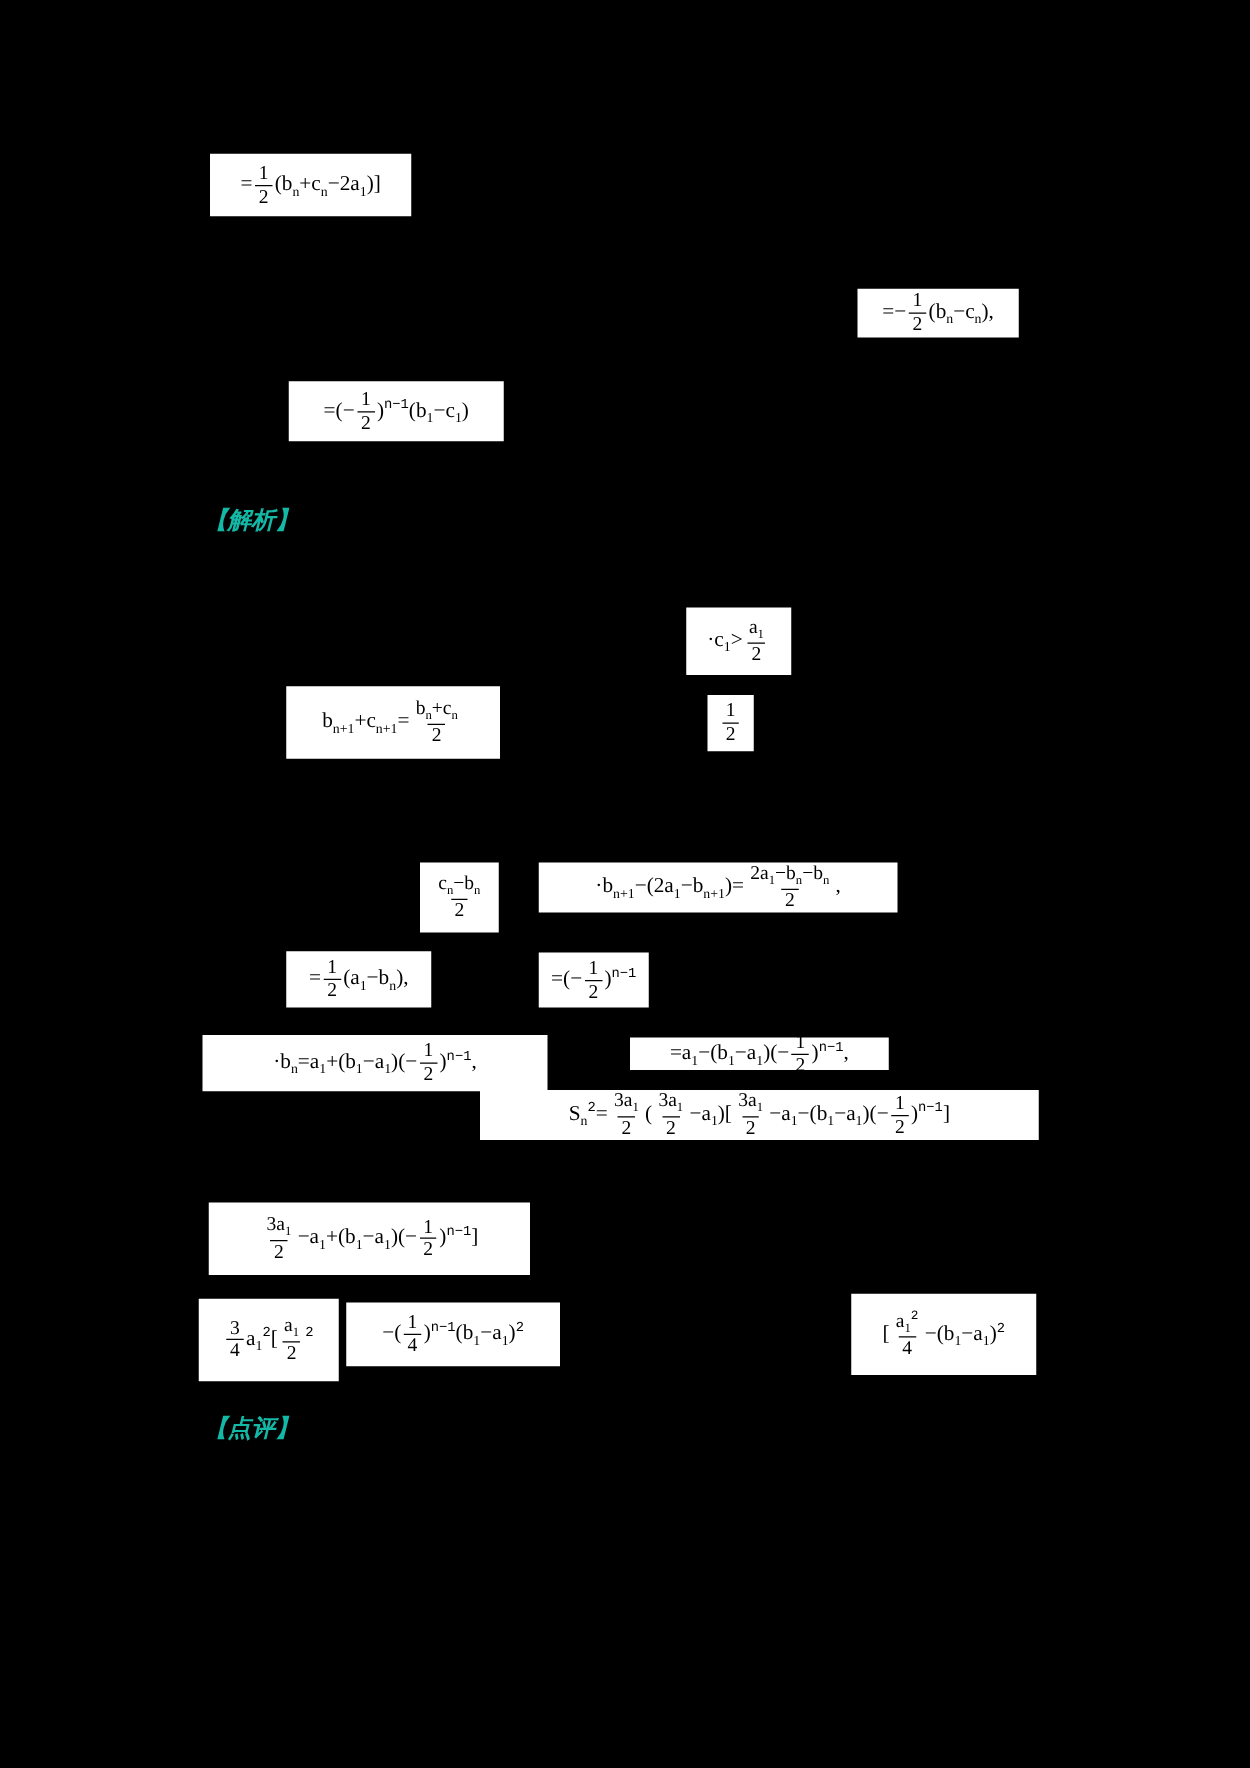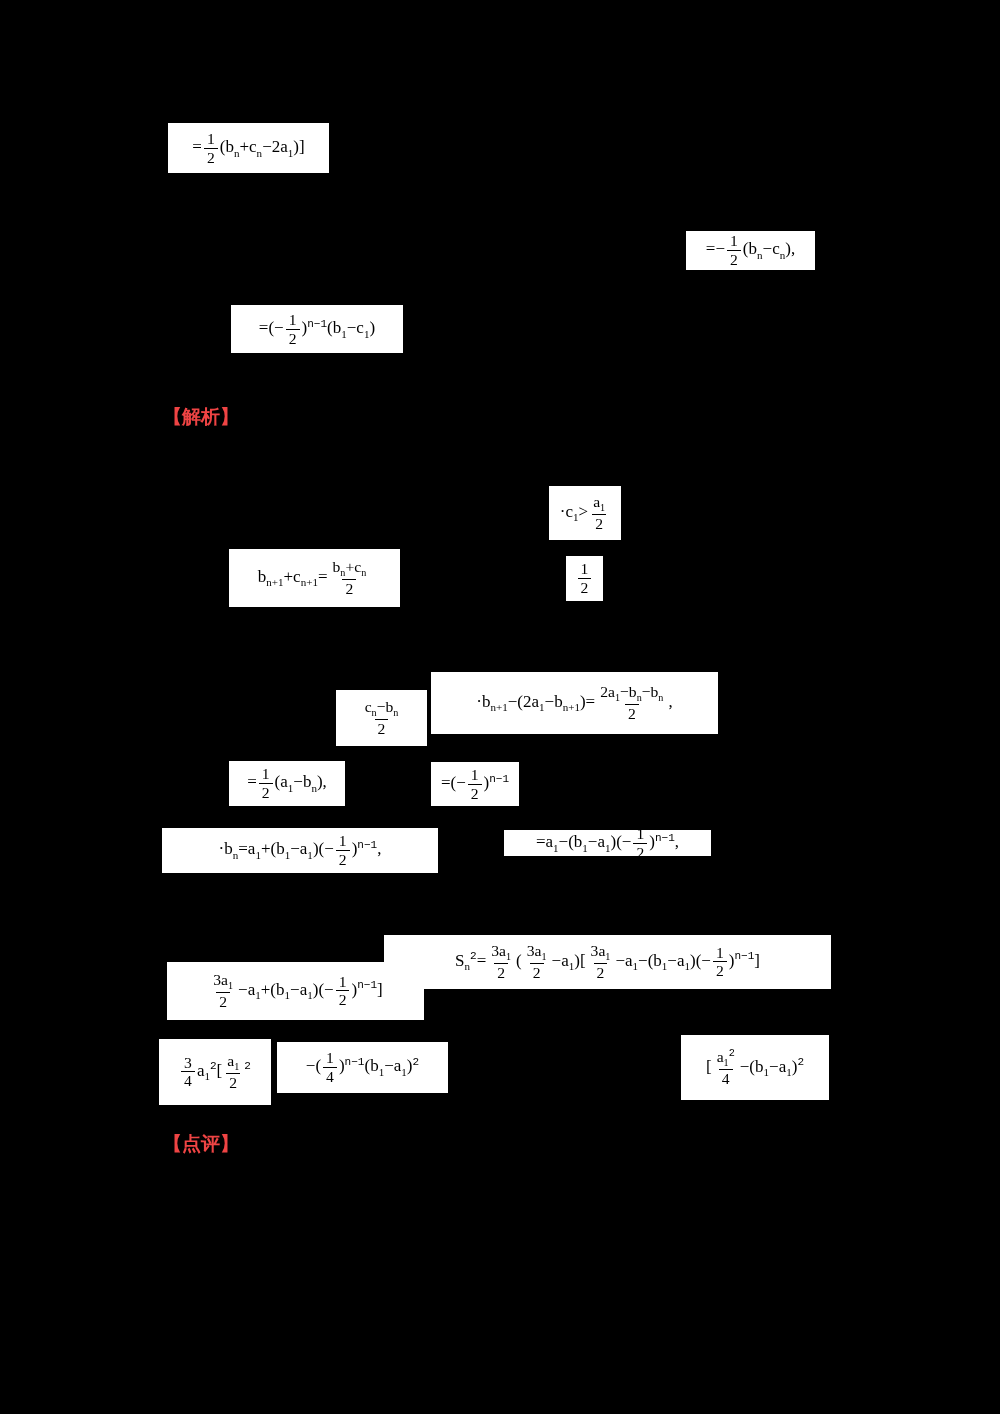--- a/index.html
+++ b/index.html
@@ -36,25 +36,26 @@
   }
   .frac .num,.frac .den{
     display:block;
     padding:0 3px;
     font-size:0.92em;
     line-height:1.15;
   }
   .frac .den{border-top:1px solid #000000;}
   .blabel{
     position:absolute;
-    color:#ef4444;
+    color:#14b8a6;
     font-weight:bold;
     font-size:19px;
     font-family:"DejaVu Sans", sans-serif;
     line-height:1;
+    font-style:italic;
   }
 </style>
 </head>
 <body>
 
 <div class="page">
 
   <div class="fbox" style="left:168px;top:123px;width:161px;height:50px">
       <span class="fx"><span>=</span><span class="frac">
           <span class="num"><span>1</span></span>
@@ -71,49 +72,49 @@
 
   <div class="fbox" style="left:231px;top:305px;width:172px;height:48px">
       <span class="fx"><span>=(−</span><span class="frac">
           <span class="num"><span>1</span></span>
           <span class="den"><span>2</span></span>
         </span><span>)</span><sup>n−1</sup><span>(b</span><sub>1</sub><span>−c</span><sub>1</sub><span>)</span></span>
     </div>
 
   <div class="blabel" style="left:163px;top:407px">【解析】</div>
 
-  <div class="fbox" style="left:549px;top:486px;width:72px;height:54px">
+  <div class="fbox" style="left:549px;top:486px;width:84px;height:54px">
       <span class="fx"><span>·c</span><sub>1</sub><span>&gt;</span><span class="frac">
           <span class="num"><span>a</span><sub>1</sub></span>
           <span class="den"><span>2</span></span>
         </span></span>
     </div>
 
   <div class="fbox" style="left:229px;top:549px;width:171px;height:58px">
       <span class="fx"><span>b</span><sub>n+1</sub><span>+c</span><sub>n+1</sub><span>=</span><span class="frac">
           <span class="num"><span>b</span><sub>n</sub><span>+c</span><sub>n</sub></span>
           <span class="den"><span>2</span></span>
         </span></span>
     </div>
 
   <div class="fbox" style="left:566px;top:556px;width:37px;height:45px">
       <span class="fx"><span class="frac">
           <span class="num"><span>1</span></span>
           <span class="den"><span>2</span></span>
         </span></span>
     </div>
 
-  <div class="fbox" style="left:336px;top:690px;width:91px;height:56px">
+  <div class="fbox" style="left:336px;top:690px;width:63px;height:56px">
       <span class="fx"><span class="frac">
           <span class="num"><span>c</span><sub>n</sub><span>−b</span><sub>n</sub></span>
           <span class="den"><span>2</span></span>
         </span></span>
     </div>
 
-  <div class="fbox" style="left:431px;top:672px;width:287px;height:62px">
+  <div class="fbox" style="left:431px;top:690px;width:287px;height:40px">
       <span class="fx"><span>·b</span><sub>n+1</sub><span>−(2a</span><sub>1</sub><span>−b</span><sub>n+1</sub><span>)=</span><span class="frac">
           <span class="num"><span>2a</span><sub>1</sub><span>−b</span><sub>n</sub><span>−b</span><sub>n</sub></span>
           <span class="den"><span>2</span></span>
         </span><span>,</span></span>
     </div>
 
   <div class="fbox" style="left:229px;top:761px;width:116px;height:45px">
       <span class="fx"><span>=</span><span class="frac">
           <span class="num"><span>1</span></span>
           <span class="den"><span>2</span></span>
@@ -134,21 +135,21 @@
         </span><span>)</span><sup>n−1</sup><span>,</span></span>
     </div>
 
   <div class="fbox" style="left:504px;top:830px;width:207px;height:26px">
       <span class="fx"><span>=a</span><sub>1</sub><span>−(b</span><sub>1</sub><span>−a</span><sub>1</sub><span>)(−</span><span class="frac">
           <span class="num"><span>1</span></span>
           <span class="den"><span>2</span></span>
         </span><span>)</span><sup>n−1</sup><span>,</span></span>
     </div>
 
-  <div class="fbox" style="left:384px;top:935px;width:447px;height:54px">
+  <div class="fbox" style="left:384px;top:872px;width:447px;height:40px">
       <span class="fx"><span>S</span><sub>n</sub><sup>2</sup><span>=</span><span class="frac">
           <span class="num"><span>3a</span><sub>1</sub></span>
           <span class="den"><span>2</span></span>
         </span><span>(</span><span class="frac">
           <span class="num"><span>3a</span><sub>1</sub></span>
           <span class="den"><span>2</span></span>
         </span><span>−a</span><sub>1</sub><span>)[</span><span class="frac">
           <span class="num"><span>3a</span><sub>1</sub></span>
           <span class="den"><span>2</span></span>
         </span><span>−a</span><sub>1</sub><span>−(b</span><sub>1</sub><span>−a</span><sub>1</sub><span>)(−</span><span class="frac">

